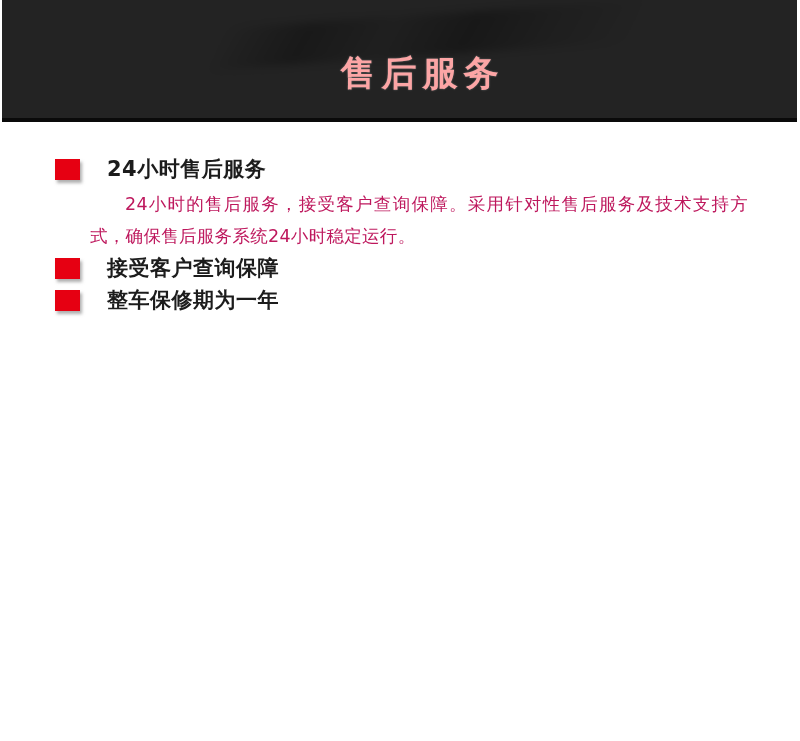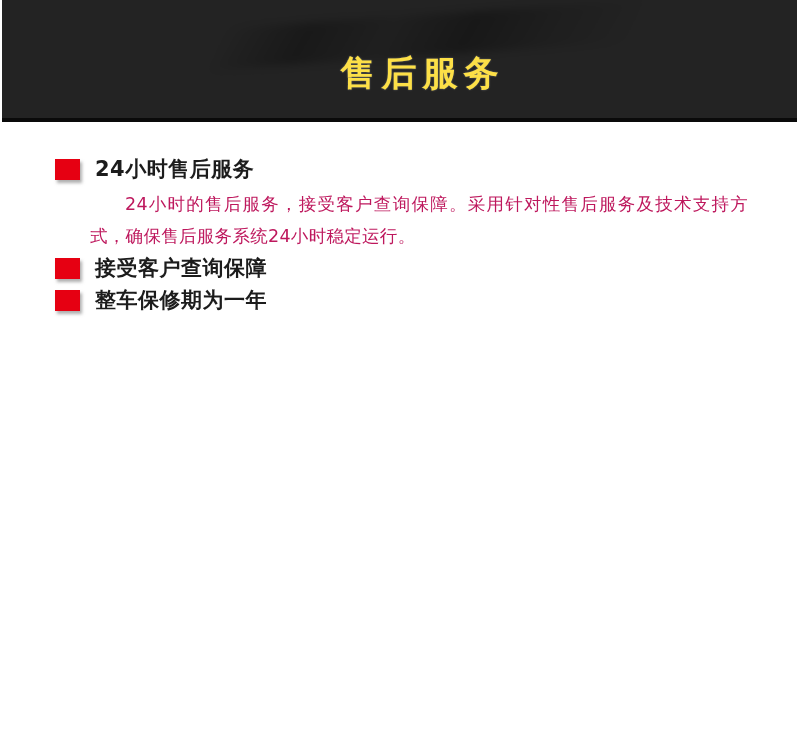--- a/index.html
+++ b/index.html
@@ -37,38 +37,39 @@
     transform: skewX(-25deg) rotate(-4deg);
     filter: blur(4px);
     opacity: 0.6;
   }
   .banner .title {
     position: absolute;
     left: 18px;
     right: 0;
     top: 50px;
     text-align: center;
-    color: #fde047;
+    color: #fca5a5;
     font-size: 35px;
     font-weight: bold;
     letter-spacing: 6px;
     text-shadow: 0 0 2px rgba(255,255,255,0.35);
     padding-left: 28px;
   }
   
   .content {
     padding: 32px 52px 0 55px;
     color: #3c3c3c;
   }
   .section { margin-bottom: 3px; }
   .section-heading {
     display: flex;
     align-items: center;
     margin: 2px 0 6px;
     height: 26px;
+    gap: 12px;
   }
   .bullet {
     width: 25px;
     height: 21px;
     background: #e60012;
     box-shadow: 2px 3px 3px rgba(110,110,110,0.55);
     flex: 0 0 auto;
   }
   .heading-text {
     margin-left: 15px;

